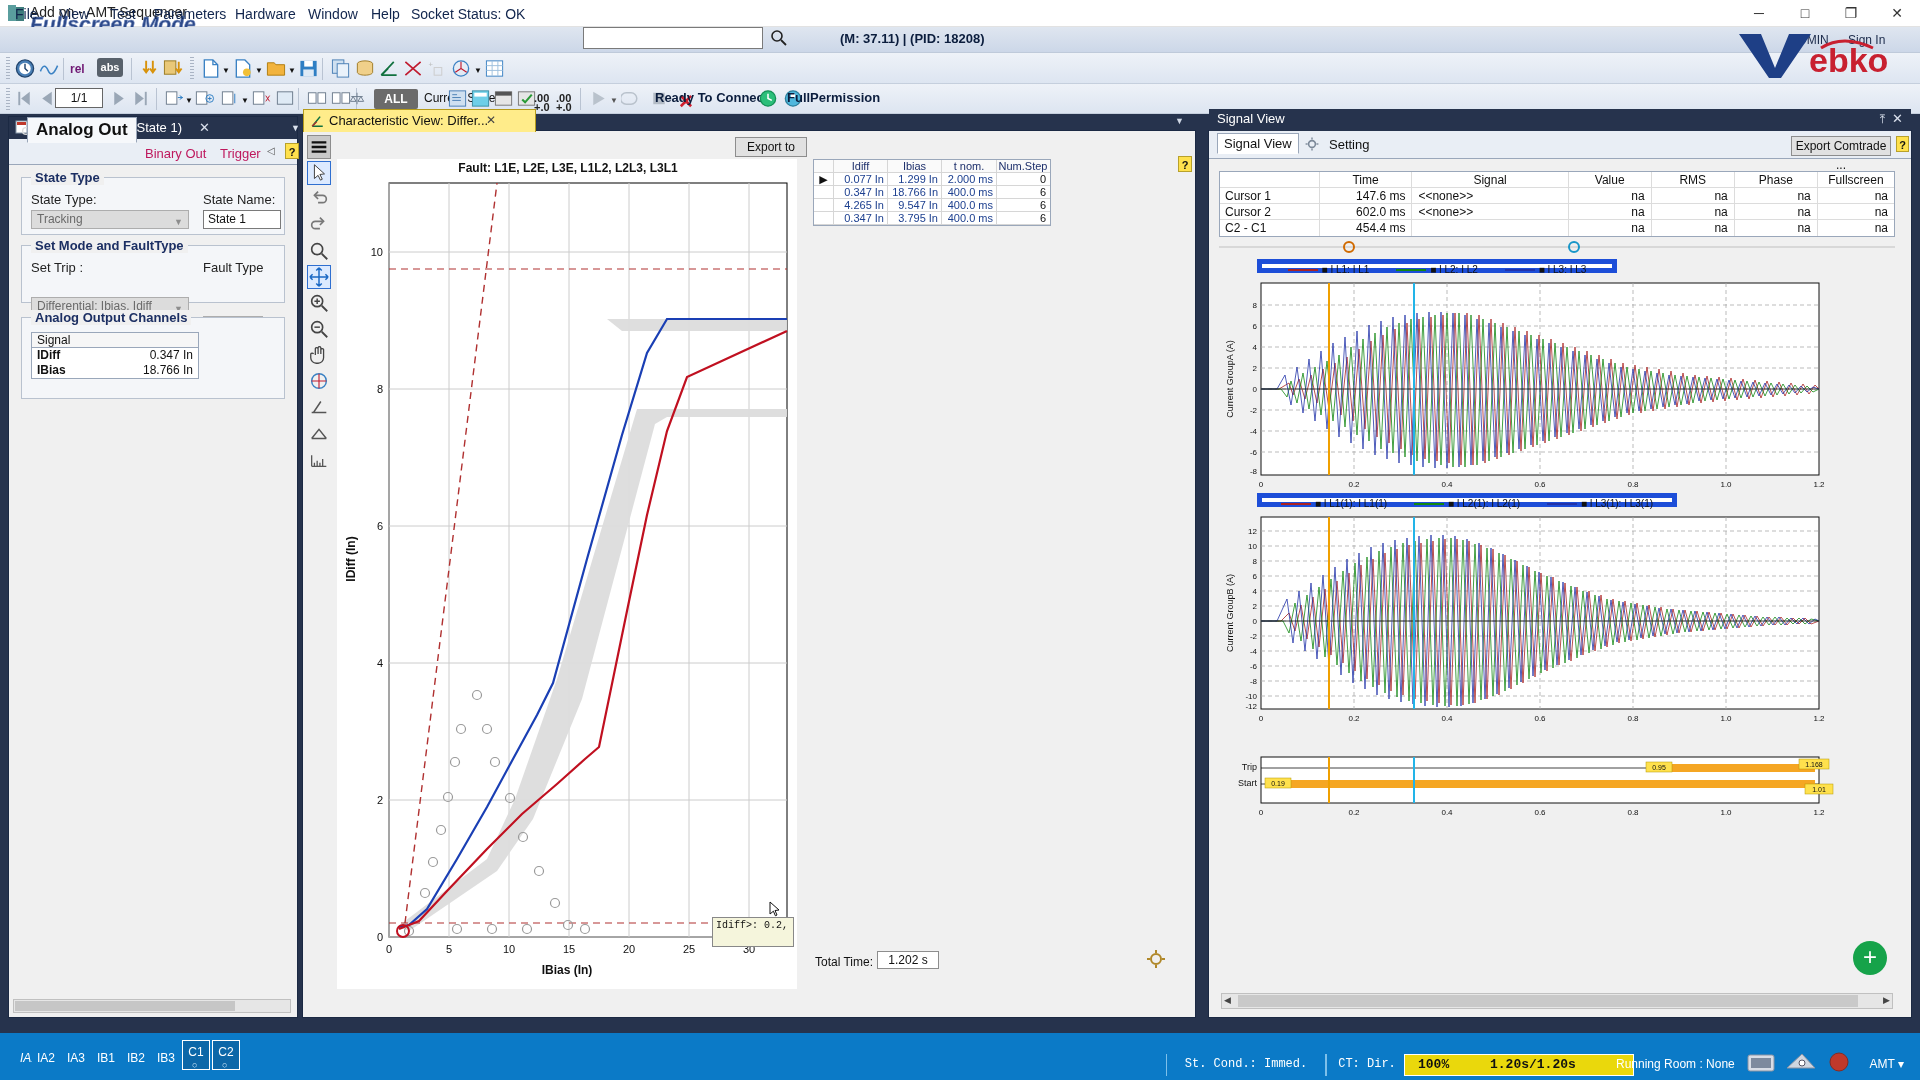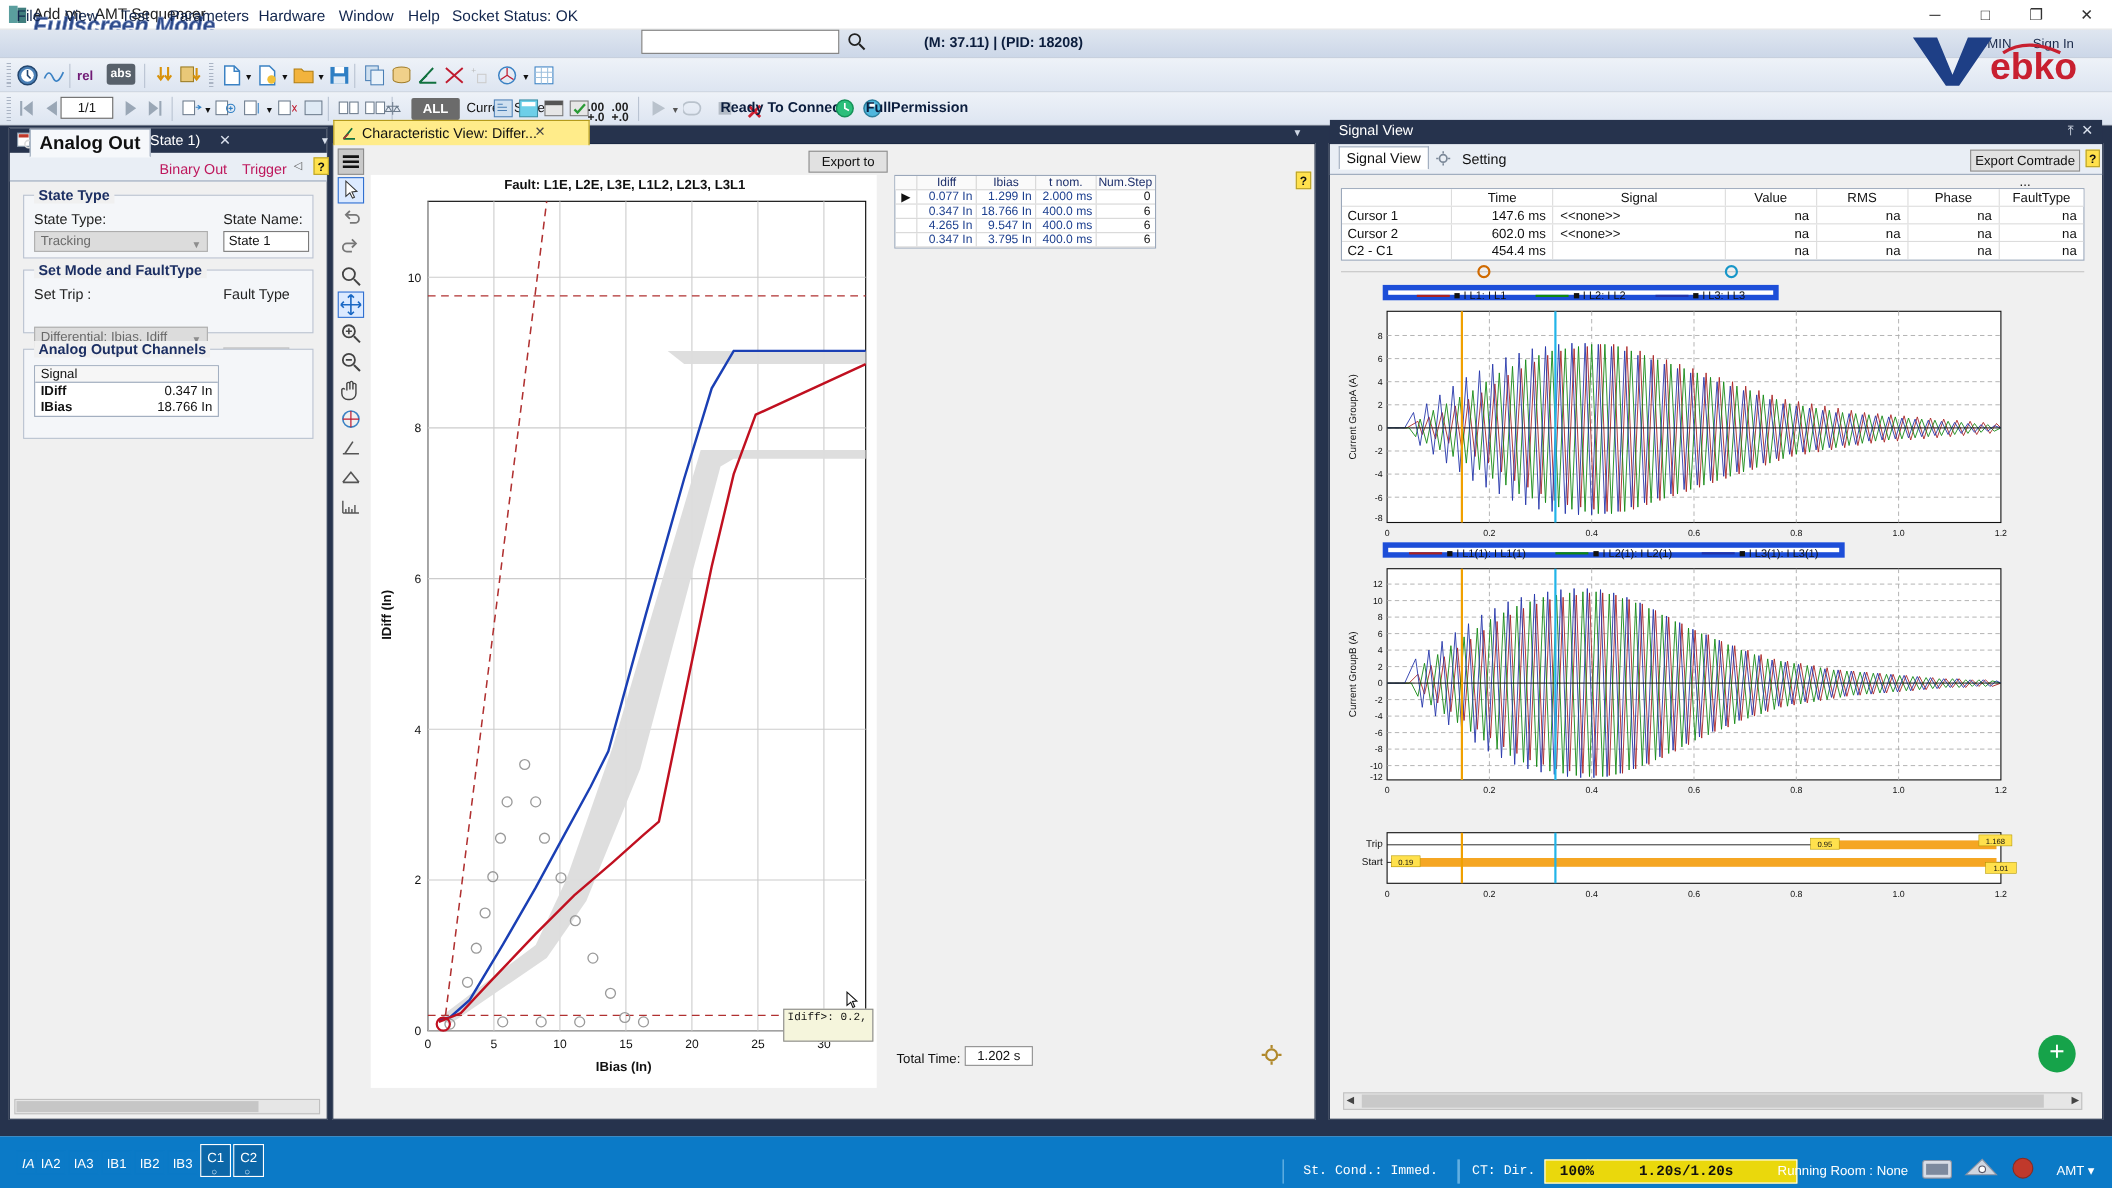--- a/index.html
+++ b/index.html
@@ -703,21 +703,21 @@
   <div id="sv-helpbadge" class="abs">?</div>
 
   <div id="cursortable" class="abs">
     <div class="ct-row head">
       <div class="ct-c ct-name"></div>
       <div class="ct-c ct-time">Time</div>
       <div class="ct-c ct-sig">Signal</div>
       <div class="ct-c ct-val">Value</div>
       <div class="ct-c ct-rms">RMS</div>
       <div class="ct-c ct-pha">Phase</div>
-      <div class="ct-c ct-freq">FaultType</div>
+      <div class="ct-c ct-freq">Fullscreen</div>
     </div>
     <div class="ct-row">
       <div class="ct-c ct-name">Cursor 1</div>
       <div class="ct-c ct-time">147.6 ms</div>
       <div class="ct-c ct-sig">&lt;&lt;none&gt;&gt;</div>
       <div class="ct-c ct-val">na</div>
       <div class="ct-c ct-rms">na</div>
       <div class="ct-c ct-pha">na</div>
       <div class="ct-c ct-freq">na</div>
     </div>

